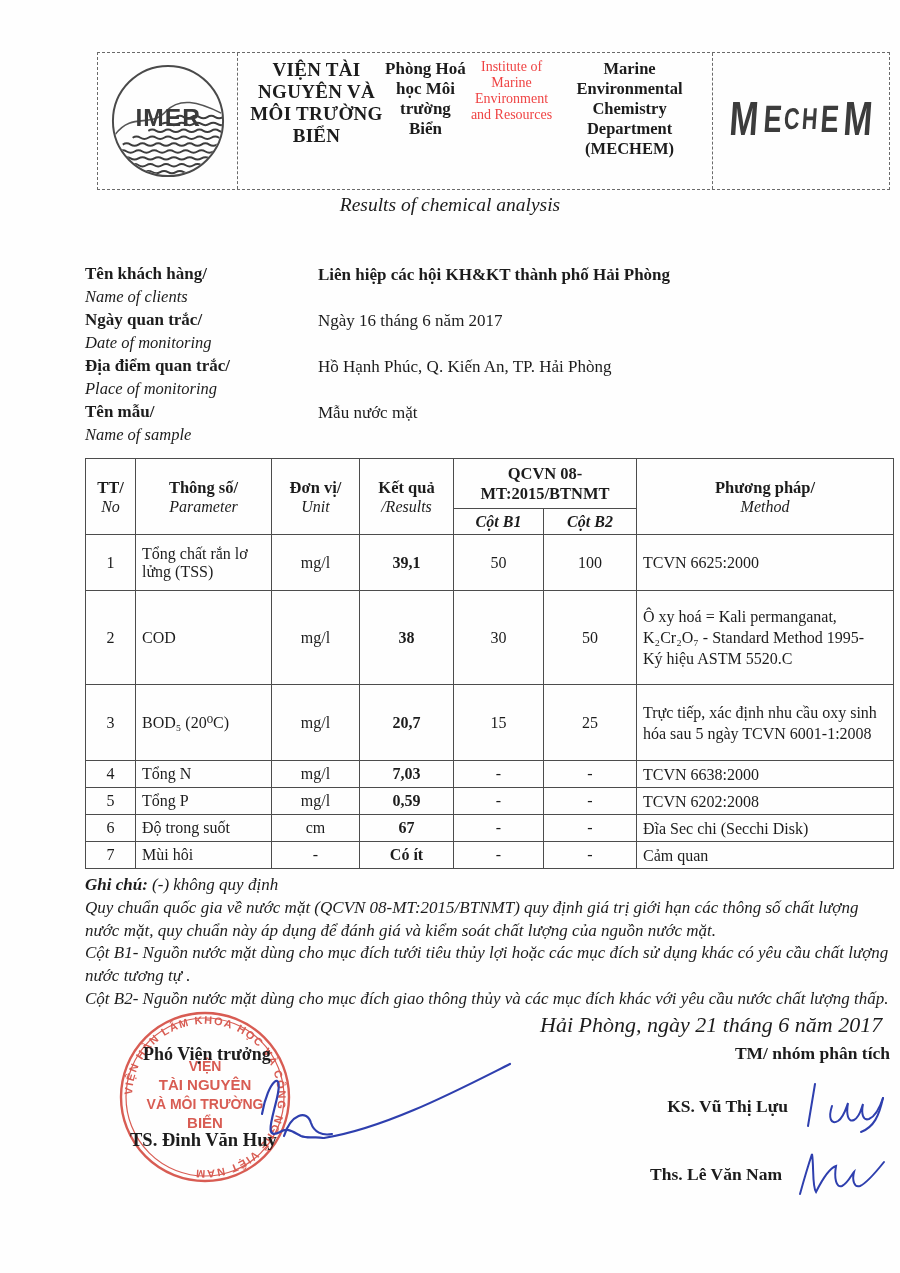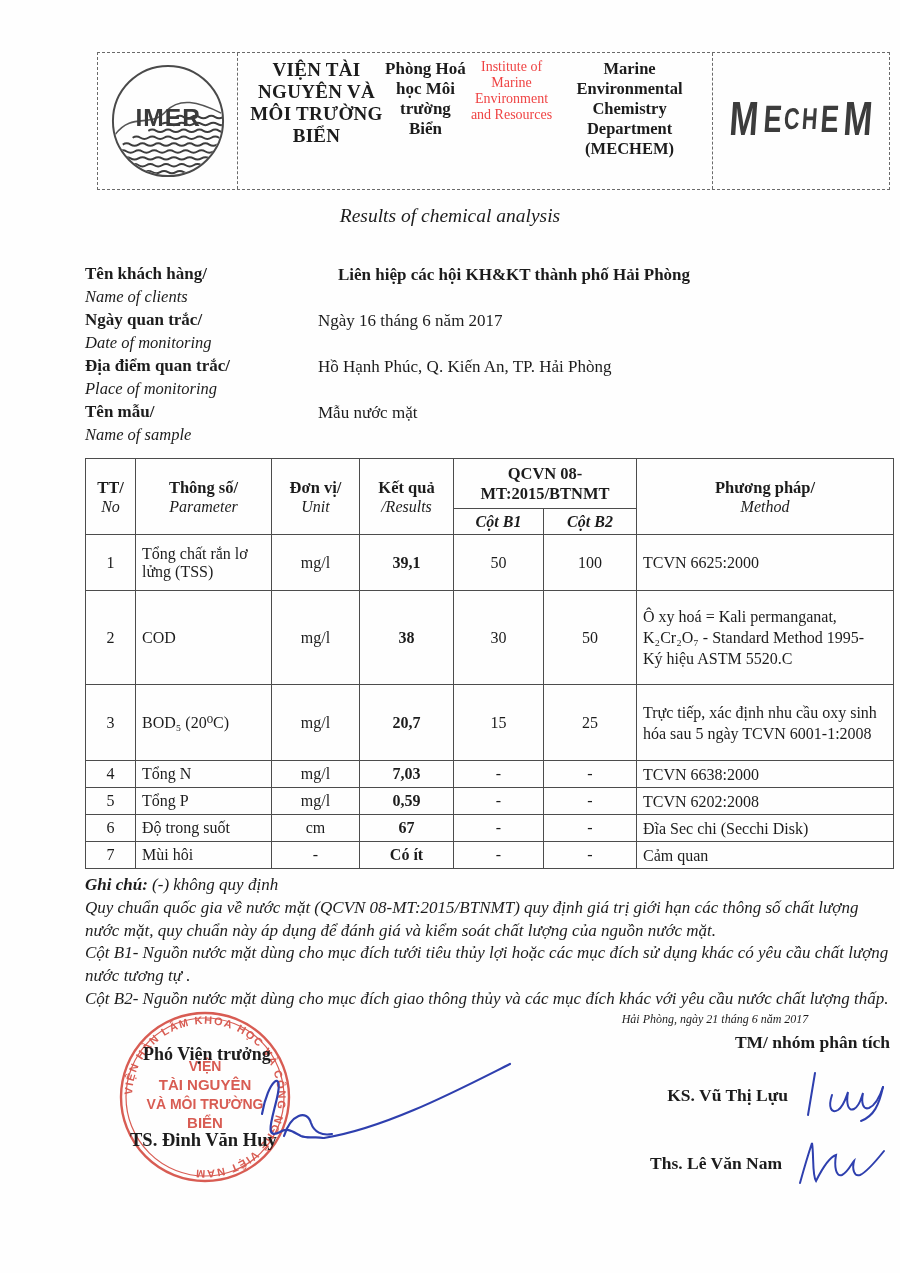--- a/index.html
+++ b/index.html
@@ -25,29 +25,29 @@
   .phone .tel-glyph{font-style:normal;font-family:"DejaVu Sans",sans-serif;font-size:16px;}
   .fax{font-style:italic;font-size:17px;}
   .mechem-logo{display:flex;align-items:center;height:76px;transform:skewX(-4deg);}
   .mechem-logo span{
     font-family:"Liberation Sans","DejaVu Sans",sans-serif;font-weight:bold;color:#3c3c3c;
     display:inline-block;transform:scaleX(.72);margin:0 -2px;line-height:1;
   }
   
   .doc-title{position:absolute;left:0;top:193px;width:100%;text-align:center;}
   .doc-title .vi{font-size:23px;letter-spacing:.5px;}
-  .doc-title .en{font-size:19.5px;font-style:italic;margin-top:12px;}
+  .doc-title .en{font-size:19.5px;font-style:italic;margin-top:1px;}
   
   .info{position:absolute;left:85px;top:263px;width:790px;}
   .info-row{display:flex;margin-bottom:1px;}
   .info-labels{width:233px;}
   .info-label-vi{font-weight:bold;font-size:17px;line-height:22.5px;}
   .info-label-en{font-style:italic;font-size:16.5px;line-height:22.5px;}
   .info-value{flex:1;font-size:17px;line-height:22.5px;padding-top:1px;}
-  .info-value.bold{font-weight:bold;margin-left:20px;}
+  .info-value.bold{font-weight:bold;}
   
   table.results{
     position:absolute;left:85px;top:458px;width:808px;border-collapse:collapse;table-layout:fixed;
     font-size:16px;
   }
   table.results th,table.results td{border:1.4px solid #4c4c4c;padding:2px 6px;box-sizing:border-box;}
   table.results th{font-weight:normal;vertical-align:middle;}
   .h-bold{font-weight:bold;font-size:16.5px;}
   .h-ital{font-style:italic;font-size:16px;}
   .h-bi{font-weight:bold;font-style:italic;font-size:16px;}
@@ -64,21 +64,21 @@
   tbody tr:nth-child(3){height:76px;}
   tbody tr:nth-child(4){height:27px;}
   tbody tr:nth-child(5){height:27px;}
   tbody tr:nth-child(6){height:27px;}
   tbody tr:nth-child(7){height:27px;}
   
   .notes{position:absolute;left:85px;top:874px;width:812px;font-style:italic;font-size:17px;line-height:22.8px;}
   .ghi-chu-label{font-weight:bold;}
   
   .sign-right{position:absolute;left:540px;top:1012px;width:350px;}
-  .place-date{font-style:italic;font-size:12px;text-align:center;font-family:Liberation Serif, serif;}
+  .place-date{font-style:italic;font-size:22px;font-family:Liberation Serif, serif;}
   .team{font-weight:bold;font-size:17.5px;text-align:right;margin-top:5px;}
   .signer-row{display:flex;align-items:center;justify-content:flex-end;margin-top:14px;}
   .signer-name{font-weight:bold;font-size:17.5px;margin-right:10px;white-space:nowrap;}
   .sig-svg{flex:0 0 auto;}
   .sign-left-title{position:absolute;left:143px;top:1044px;font-weight:bold;font-size:18px;}
   .sign-left-name{position:absolute;left:130px;top:1130px;font-weight:bold;font-size:18.5px;}
   .stamp-svg{position:absolute;left:98px;top:1003px;opacity:.82;}
   .sig-huy{position:absolute;left:222px;top:1052px;}
 </style>
 </head>

